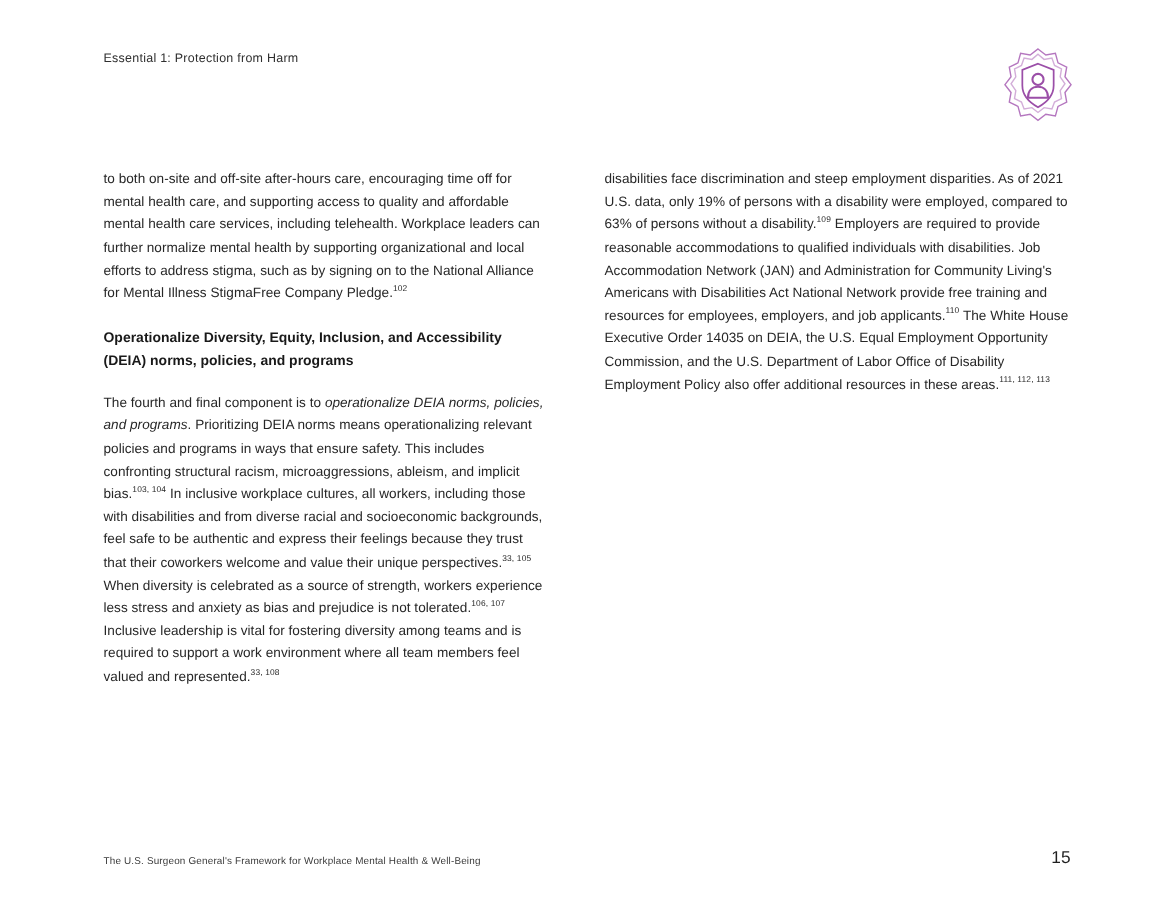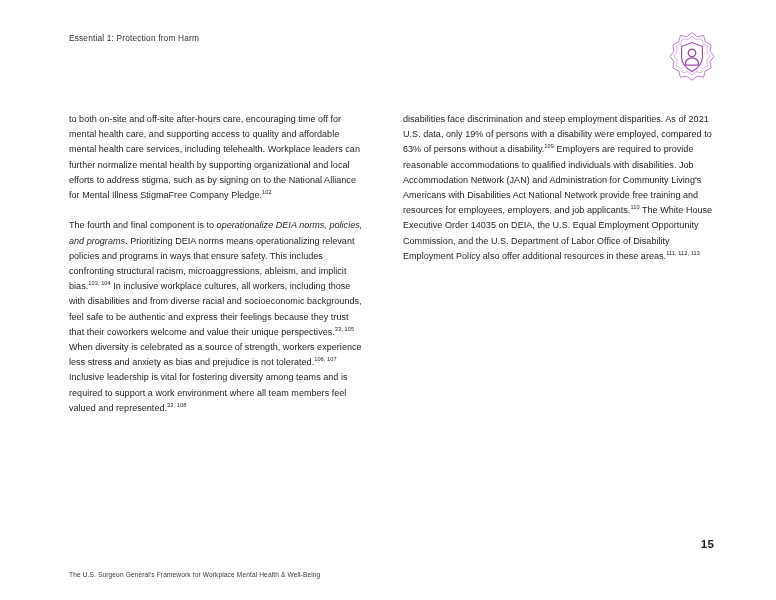--- a/index.html
+++ b/index.html
@@ -84,23 +84,23 @@
     left: 69px;
     top: 571px;
     font-size: 6.6px;
     letter-spacing: 0.12px;
     color: #3a3a3a;
     white-space: nowrap;
   }
   .footer-page {
     position: absolute;
     right: 62px;
-    top: 538px;
+    top: 566px;
     font-size: 11.5px;
-    font-weight: bold;
+    font-weight: normal;
     color: #1f1f1f;
     letter-spacing: 0.2px;
   }
 </style>
 </head>
 <body>
 
 <div class="page">
 
   <div class="running-header">Essential 1: Protection from Harm</div>
@@ -123,20 +123,21 @@
 
       <circle cx="50" cy="43" r="6.4" fill="none" stroke="#9B4FA8" stroke-width="2.4"></circle>
       <path d="M38.5 64 C38.5 55.5 43.5 51.5 50 51.5 C56.5 51.5 61.5 55.5 61.5 64 Z" fill="none" stroke="#9B4FA8" stroke-width="2.4" stroke-linejoin="round"></path>
     </svg>
   </div>
 
   <div class="col col-left">
 
     <p><span>to both on-site and off-site after-hours care, encouraging time off for mental health care, and supporting access to quality and affordable mental health care services, including telehealth. Workplace leaders can further normalize mental health by supporting organizational and local efforts to address stigma, such as by signing on to the National Alliance for Mental Illness StigmaFree Company Pledge.</span><sup>102</sup></p>
 
+    <h2 class="section-heading">Operationalize Diversity, Equity, Inclusion, and Accessibility (DEIA) norms, policies, and programs</h2>
 
     <p><span>The fourth and final component is to </span><span class="ital">operationalize DEIA norms, policies, and programs</span><span>. Prioritizing DEIA norms means operationalizing relevant policies and programs in ways that ensure safety. This includes confronting structural racism, microaggressions, ableism, and implicit bias.</span><sup>103, 104</sup><span> In inclusive workplace cultures, all workers, including those with disabilities and from diverse racial and socioeconomic backgrounds, feel safe to be authentic and express their feelings because they trust that their coworkers welcome and value their unique perspectives.</span><sup>33, 105</sup><span> When diversity is celebrated as a source of strength, workers experience less stress and anxiety as bias and prejudice is not tolerated.</span><sup>106, 107</sup><span> Inclusive leadership is vital for fostering diversity among teams and is required to support a work environment where all team members feel valued and represented.</span><sup>33, 108</sup></p>
 
 
   </div>
 
   <div class="col col-right">
 
     <p><span>disabilities face discrimination and steep employment disparities. As of 2021 U.S. data, only 19% of persons with a disability were employed, compared to 63% of persons without a disability.</span><sup>109</sup><span> Employers are required to provide reasonable accommodations to qualified individuals with disabilities. Job Accommodation Network (JAN) and Administration for Community Living's Americans with Disabilities Act National Network provide free training and resources for employees, employers, and job applicants.</span><sup>110</sup><span> The White House Executive Order 14035 on DEIA, the U.S. Equal Employment Opportunity Commission, and the U.S. Department of Labor Office of Disability Employment Policy also offer additional resources in these areas.</span><sup>111, 112, 113</sup></p>
 

